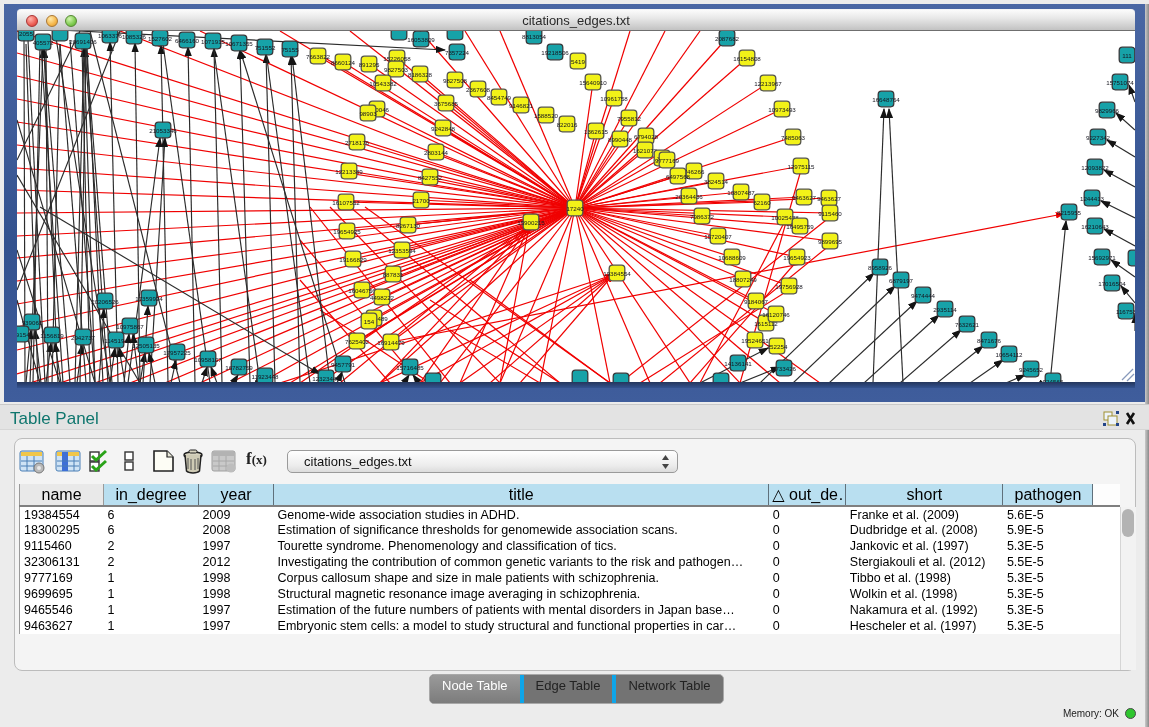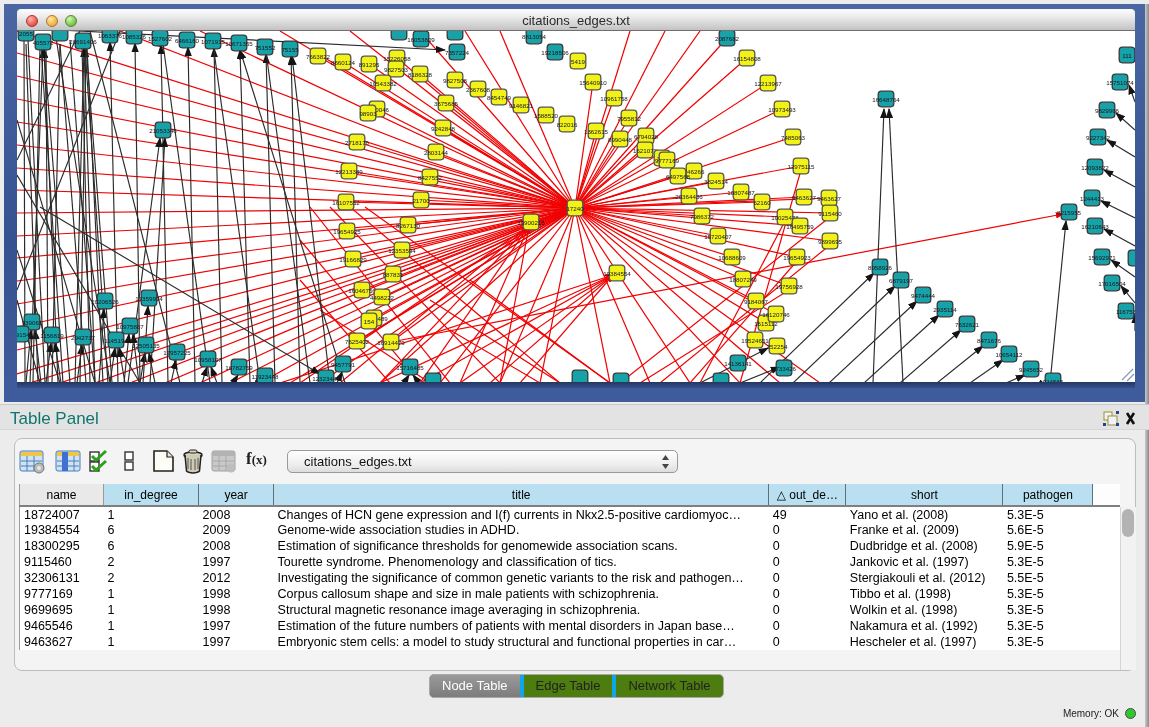--- a/index.html
+++ b/index.html
@@ -11,29 +11,29 @@
 #canvas{left:17px;top:31px;width:1118px;height:351px;background:#fff;overflow:hidden}
 #shadowbot{left:17px;top:382px;width:1118px;height:6px;background:linear-gradient(180deg,#24365c,#33528f)}
 #rightstrip{left:1145px;top:4px;width:4px;height:723px;background:linear-gradient(90deg,#c9c9c9,#8a8a8a)}
 
 #tp-head{left:0;top:404px;width:1149px;height:26px;background:#e3e3e3;border-top:1px solid #c9c9c9;border-bottom:1px solid #d6d6d6}
 #tp-title{left:10px;top:409px;font-size:17px;color:#0f766e}
 #panel{left:14px;top:438px;width:1122px;height:233px;background:#f4f4f4;border:1px solid #bcbcbc;border-radius:8px}
 #combo{left:287px;top:450px;width:391px;height:23px;border:1px solid #9a9a9a;border-radius:5px;background:linear-gradient(180deg,#ffffff,#ececec 70%,#dcdcdc);font-size:13px;color:#111;line-height:21px;padding-left:16px}
 table{border-collapse:collapse;table-layout:fixed}
 #tbl{left:19px;top:484px;width:1101px;background:#fff;font-size:12.5px;color:#000;border-left:1px solid #9a9a9a}
-#tbl th{background:#b9dff0;font-weight:400;font-size:12px;height:22px;border-right:1px solid #5f707b;border-bottom:2px solid #7f7f7f;padding:0 3px;overflow:hidden;white-space:nowrap}
+#tbl th{background:#b9dff0;font-weight:400;font-size:16px;height:22px;border-right:1px solid #5f707b;border-bottom:2px solid #7f7f7f;padding:0 3px;overflow:hidden;white-space:nowrap}
 #tbl th.c0{background:#e9e9e9;border-right:1px solid #9a9a9a}
 #tbl th.c7{background:#fdfdfd;border-right:none}
 #tbl td{height:16px;padding:0 4px;overflow:hidden;white-space:nowrap}
 .c0{width:84px}.c1{width:95px}.c2{width:75px}.c3{width:495px}.c4{width:77px}.c5{width:157px}.c6{width:90px}.c7{width:27px}
 #sb{left:1120px;top:507px;width:16px;height:163px;background:#f2f2f2;border-left:1px solid #d5d5d5}
 #sbthumb{left:1122px;top:509px;width:12px;height:28px;background:#b3b3b3;border-radius:6px}
 
-#tabs{left:429px;top:674px;height:24px;display:flex;font-size:13px;border:1px solid #a8a8a8;border-radius:5px;overflow:hidden;background:#4d7c0f}
+#tabs{left:429px;top:674px;height:30px;display:flex;font-size:13px;border:1px solid #a8a8a8;border-radius:5px;overflow:hidden;background:#737373}
 .tab{padding:0 12px;line-height:21px;color:#222}
 .tab.sel{background:linear-gradient(180deg,#9a9a9a,#7c7c7c);color:#fff}
 .tab+.tab{border-left:4px solid #0ea5e9}
 #mem{right:30px;top:708px;font-size:10px;color:#222;position:absolute}
 #memdot{right:13px;top:708px;width:11px;height:11px;border-radius:50%;background:#2fc62f;border:1.5px solid #4a4a4a;position:absolute}
 #fx{left:246px;top:449px;font-size:17px;color:#222;font-family:"Liberation Serif",serif;font-weight:bold}
 </style></head><body>
 <div class="abs" id="frame"></div>
 <div class="abs" id="titlebar">
     <div id="title">citations_edges.txt</div>
@@ -605,30 +605,20 @@
       <tr>
         <th class="c0">name</th>
         <th class="c1">in_degree</th>
         <th class="c2">year</th>
         <th class="c3">title</th>
         <th class="c4">△ out_de…</th>
         <th class="c5">short</th>
         <th class="c6">pathogen</th>
         <th class="c7"></th>
       </tr>
-<tr>
-        <td class="c0">18724007</td>
-        <td class="c1">1</td>
-        <td class="c2">2008</td>
-        <td class="c3">Changes of HCN gene expression and I(f) currents in Nkx2.5-positive cardiomyoc…</td>
-        <td class="c4">49</td>
-        <td class="c5">Yano et al. (2008)</td>
-        <td class="c6">5.3E-5</td>
-        <td class="c7"></td>
-      </tr>
       <tr>
         <td class="c0">19384554</td>
         <td class="c1">6</td>
         <td class="c2">2009</td>
         <td class="c3">Genome-wide association studies in ADHD.</td>
         <td class="c4">0</td>
         <td class="c5">Franke et al. (2009)</td>
         <td class="c6">5.6E-5</td>
         <td class="c7"></td>
       </tr>
@@ -649,21 +639,21 @@
         <td class="c3">Tourette syndrome. Phenomenology and classification of tics.</td>
         <td class="c4">0</td>
         <td class="c5">Jankovic et al. (1997)</td>
         <td class="c6">5.3E-5</td>
         <td class="c7"></td>
       </tr>
       <tr>
         <td class="c0">32306131</td>
         <td class="c1">2</td>
         <td class="c2">2012</td>
-        <td class="c3">Investigating the significance of common genetic variants to the risk and pathogen…</td>
+        <td class="c3">Investigating the contribution of common genetic variants to the risk and pathogen…</td>
         <td class="c4">0</td>
         <td class="c5">Stergiakouli et al. (2012)</td>
         <td class="c6">5.5E-5</td>
         <td class="c7"></td>
       </tr>
       <tr>
         <td class="c0">9777169</td>
         <td class="c1">1</td>
         <td class="c2">1998</td>
         <td class="c3">Corpus callosum shape and size in male patients with schizophrenia.</td>

